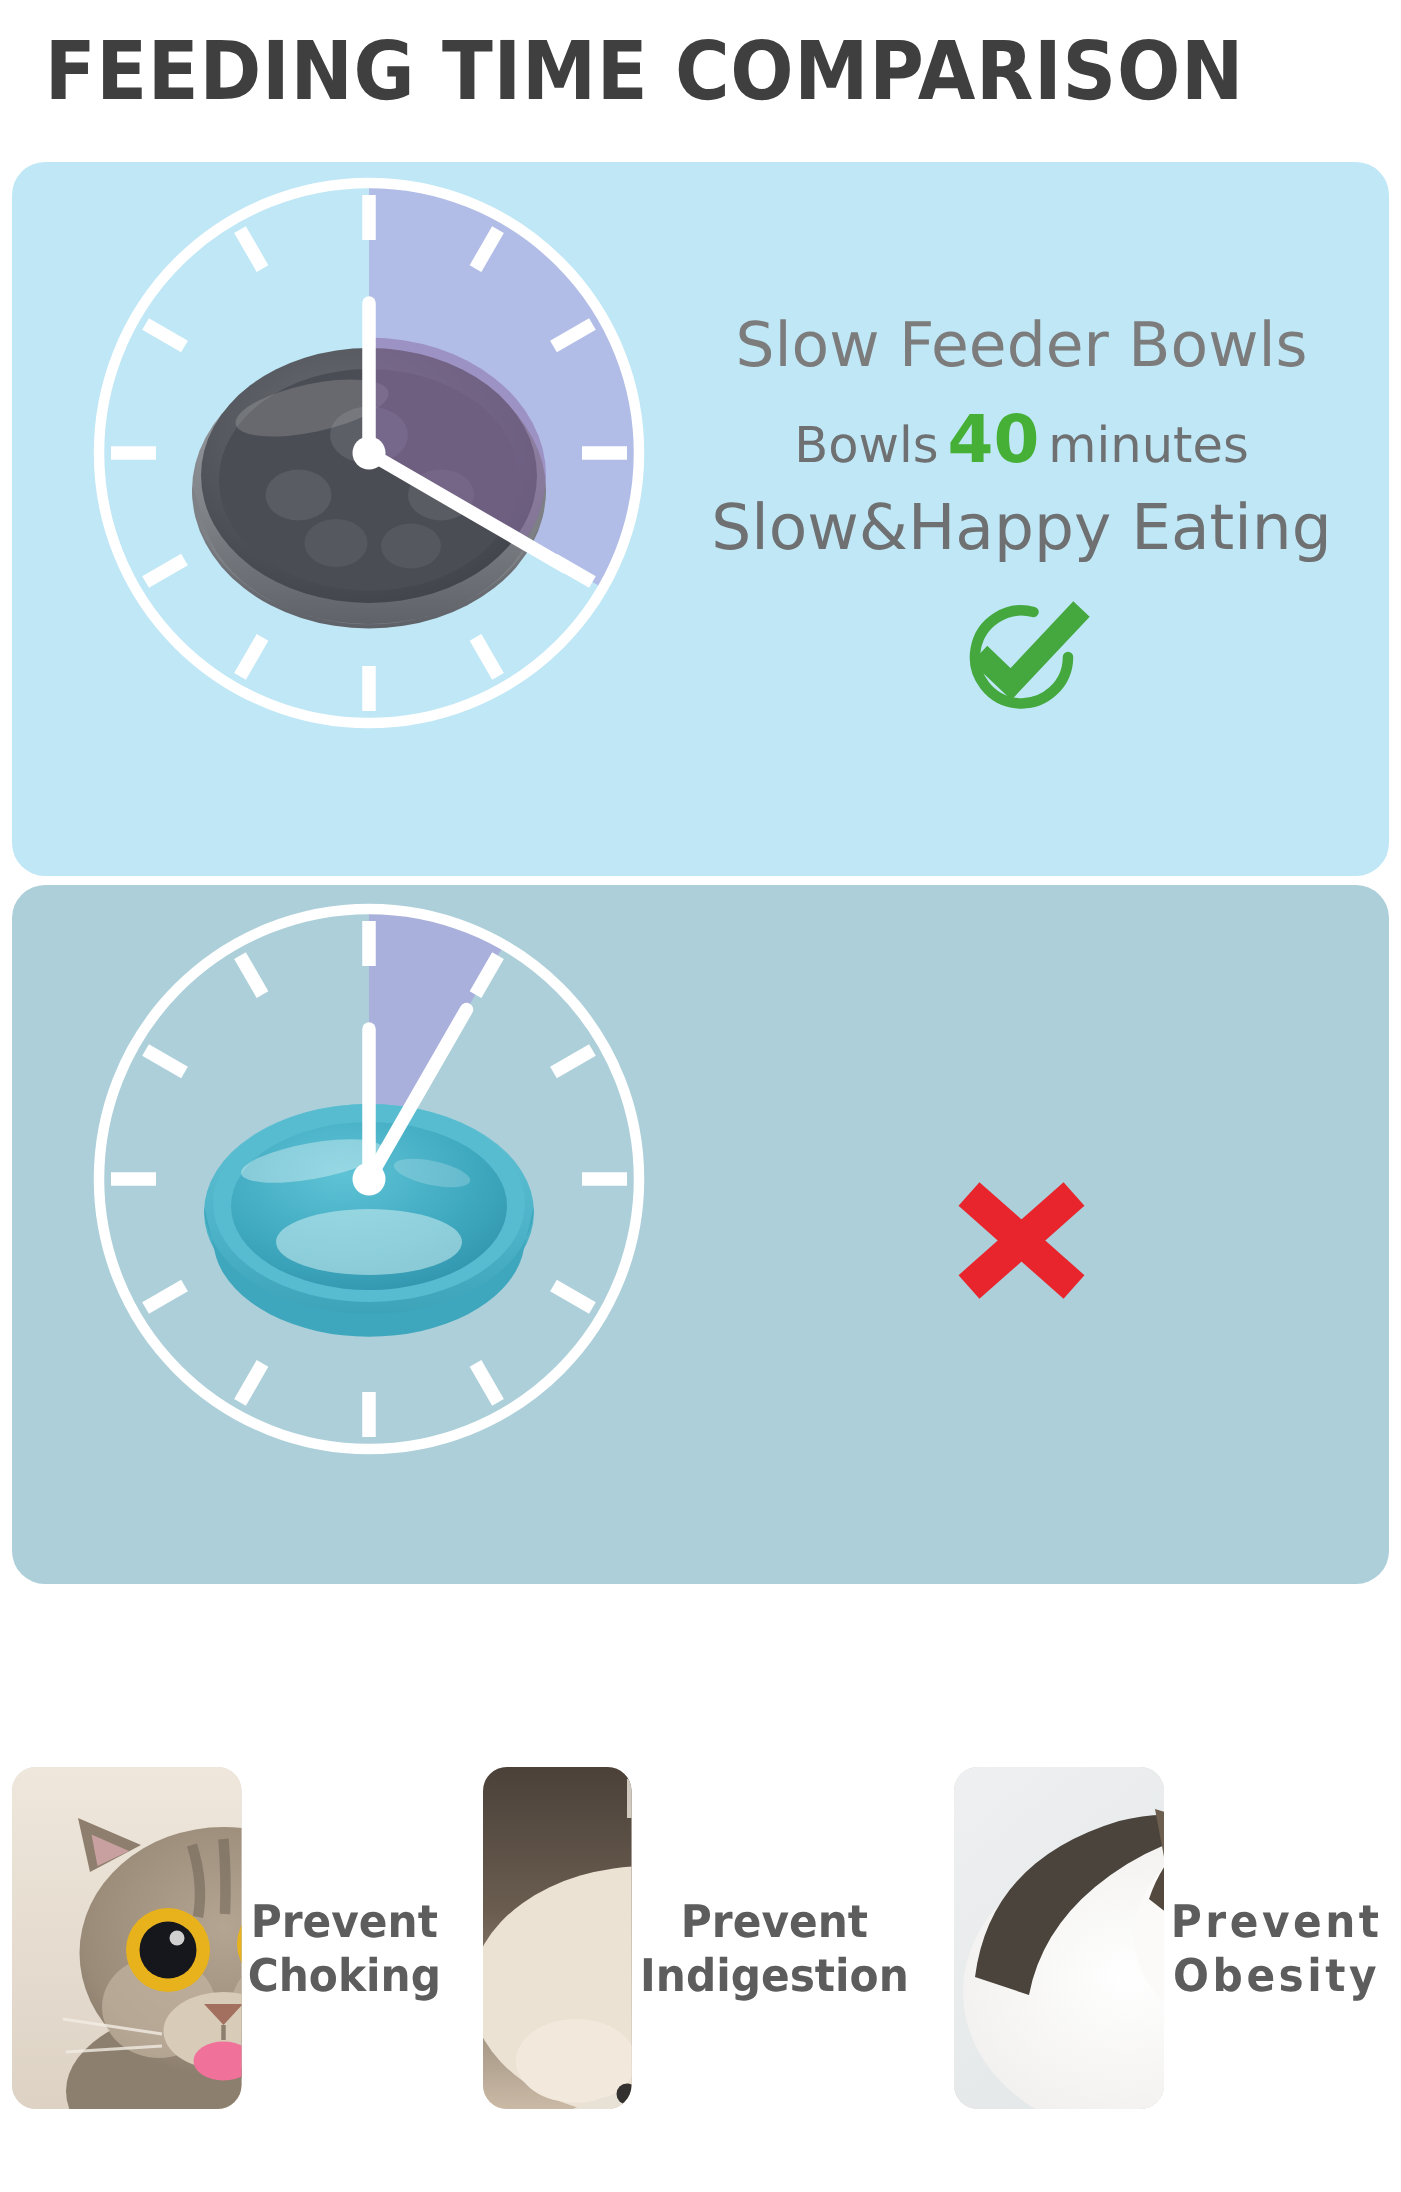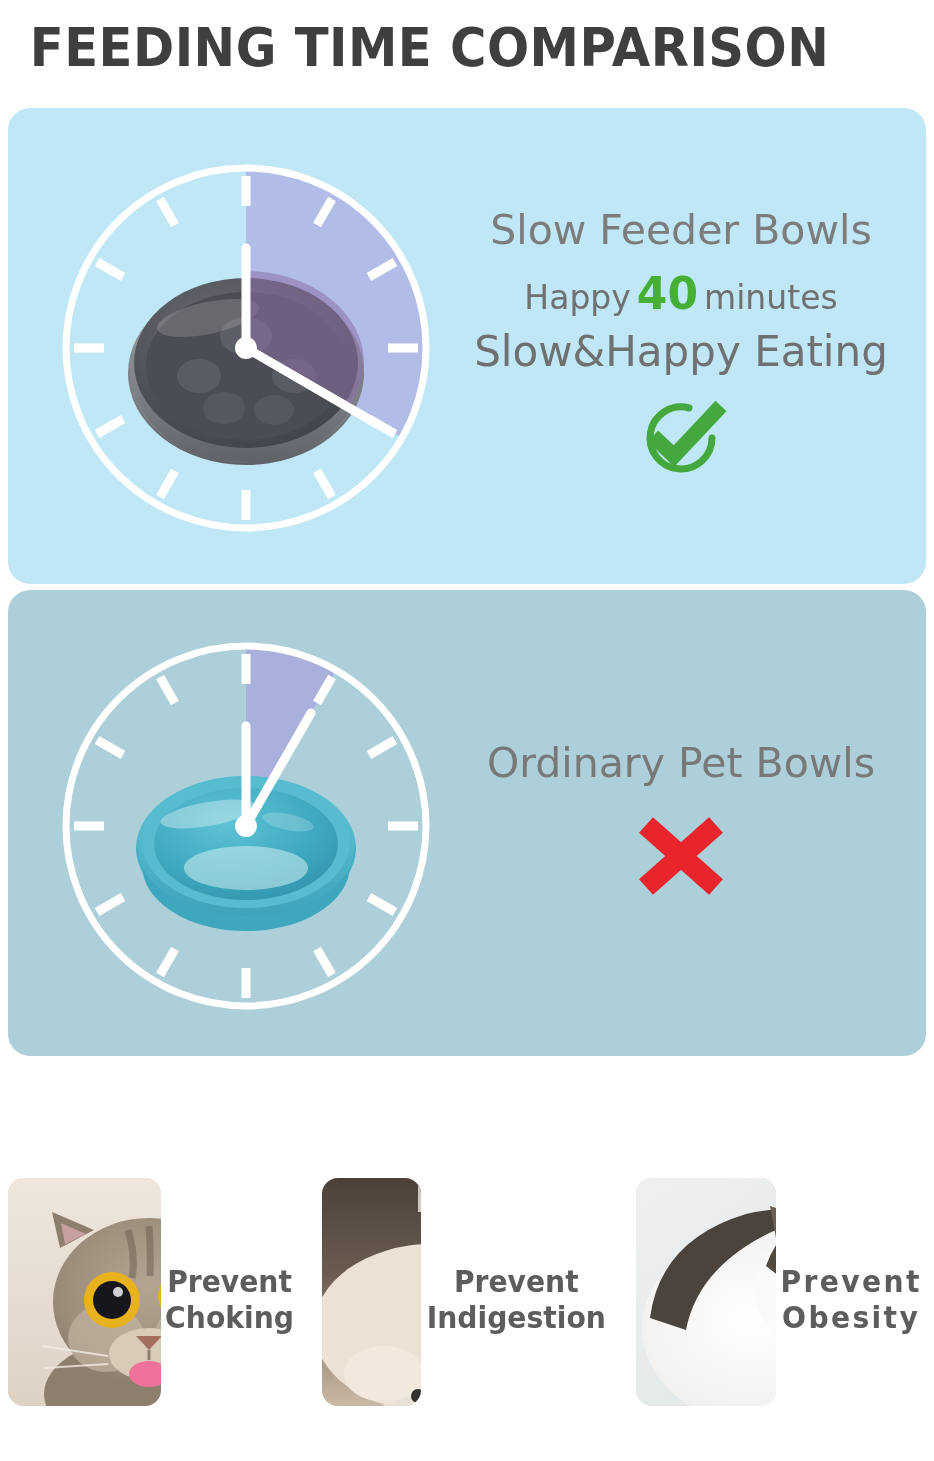--- a/index.html
+++ b/index.html
@@ -53,21 +53,20 @@
     top: 590px;
     height: 466px;
     background: #accfd9;
   }
 
   .panel-inner {
     position: absolute;
     inset: 0;
     display: flex;
     flex-direction: row;
-    align-items: center;
   }
 
   
   .clock-wrap {
     position: relative;
     flex: 0 0 auto;
   }
   .clock-slow   { width: 380px; height: 380px; margin-left: 48px; margin-top: 4px; }
   .clock-ordinary { width: 380px; height: 380px; margin-left: 48px; margin-top: 6px; }
   .clock-svg { position: absolute; left: 0; top: 0; }
@@ -236,21 +235,21 @@
           <line x1="190" y1="190" x2="190" y2="90" stroke="#ffffff" stroke-width="9" stroke-linecap="round"></line>
           <line x1="190" y1="190" x2="321" y2="266" stroke="#ffffff" stroke-width="9" stroke-linecap="round"></line>
           <circle cx="190" cy="190" r="11" fill="#ffffff"></circle>
         </g>
       </svg>
     </div>
 
     <div class="text-col">
       <div class="headline">Slow Feeder Bowls</div>
       <div class="subline">
-        <span>Happy</span><span class="num-green">40</span><span>minutes</span>
+        <span>Bowls</span><span class="num-green">40</span><span>minutes</span>
       </div>
       <div class="subline2">Slow&amp;Happy Eating</div>
       <div class="verdict">
         <svg width="128" height="84" viewBox="0 0 128 84">
           <path d="M72,14 A31,31 0 1,0 95,44" fill="none" stroke="#45a83f" stroke-width="7" stroke-linecap="round"></path>
           <path d="M36,42 L57,62 L104,12" fill="none" stroke="#45a83f" stroke-width="15" stroke-linecap="butt" stroke-linejoin="miter"></path>
         </svg>
       </div>
     </div>
 
@@ -310,21 +309,20 @@
 
         <g>
           <line x1="190" y1="190" x2="190" y2="90" stroke="#ffffff" stroke-width="9" stroke-linecap="round"></line>
           <line x1="190" y1="190" x2="255" y2="77" stroke="#ffffff" stroke-width="9" stroke-linecap="round"></line>
           <circle cx="190" cy="190" r="11" fill="#ffffff"></circle>
         </g>
       </svg>
     </div>
 
     <div class="text-col">
-      <div class="headline">Ordinary Pet Bowls</div>
       <div class="verdict">
         <svg width="110" height="84" viewBox="0 0 110 84">
           <path d="M20,10 L90,72" stroke="#e8242c" stroke-width="21" stroke-linecap="butt"></path>
           <path d="M90,10 L20,72" stroke="#e8242c" stroke-width="21" stroke-linecap="butt"></path>
         </svg>
       </div>
     </div>
 
   </div>
 </div>

